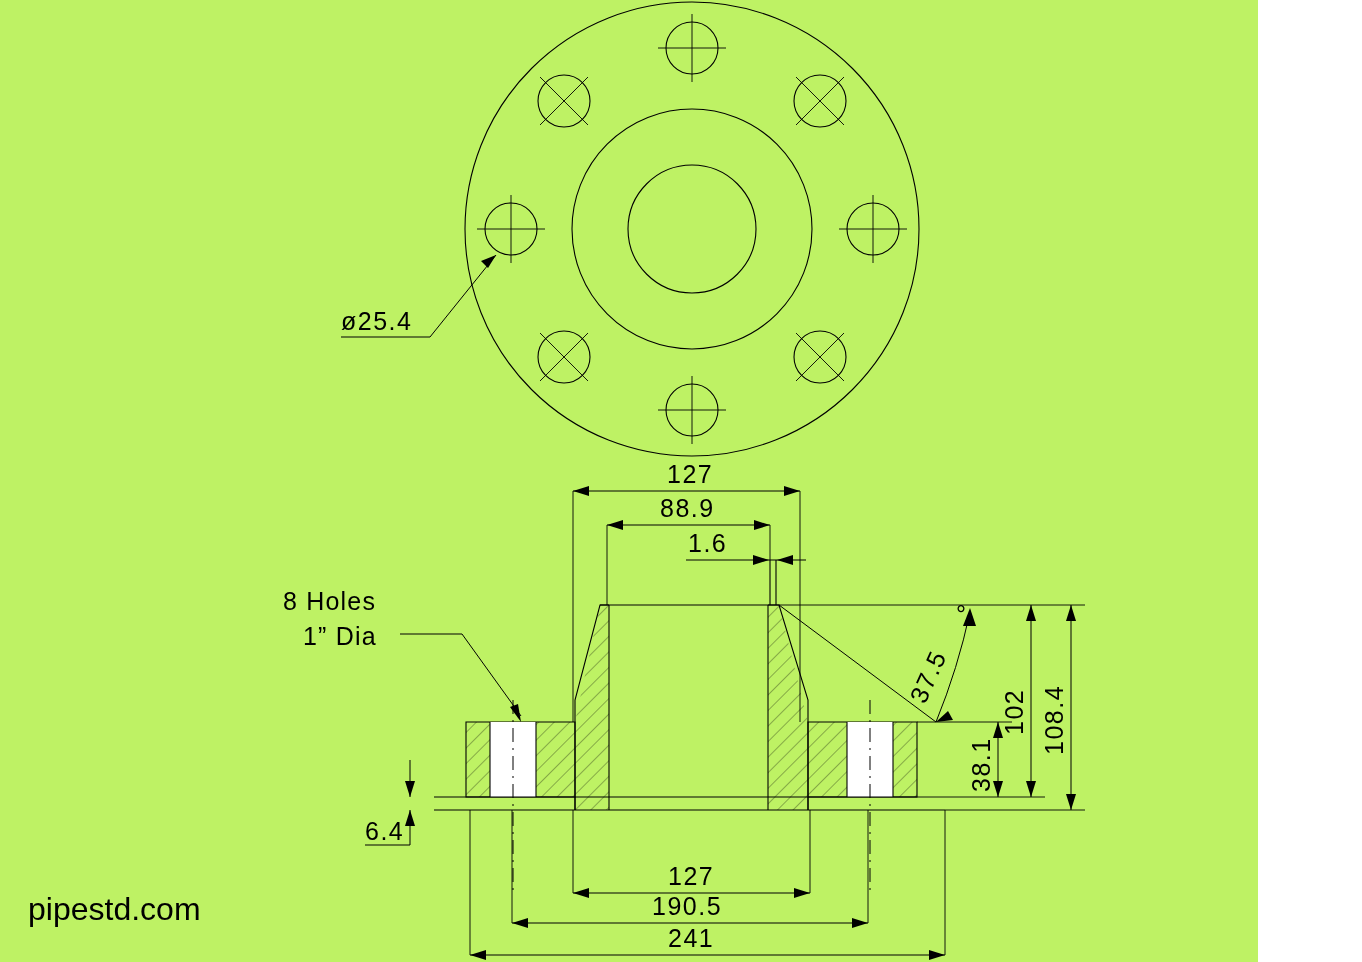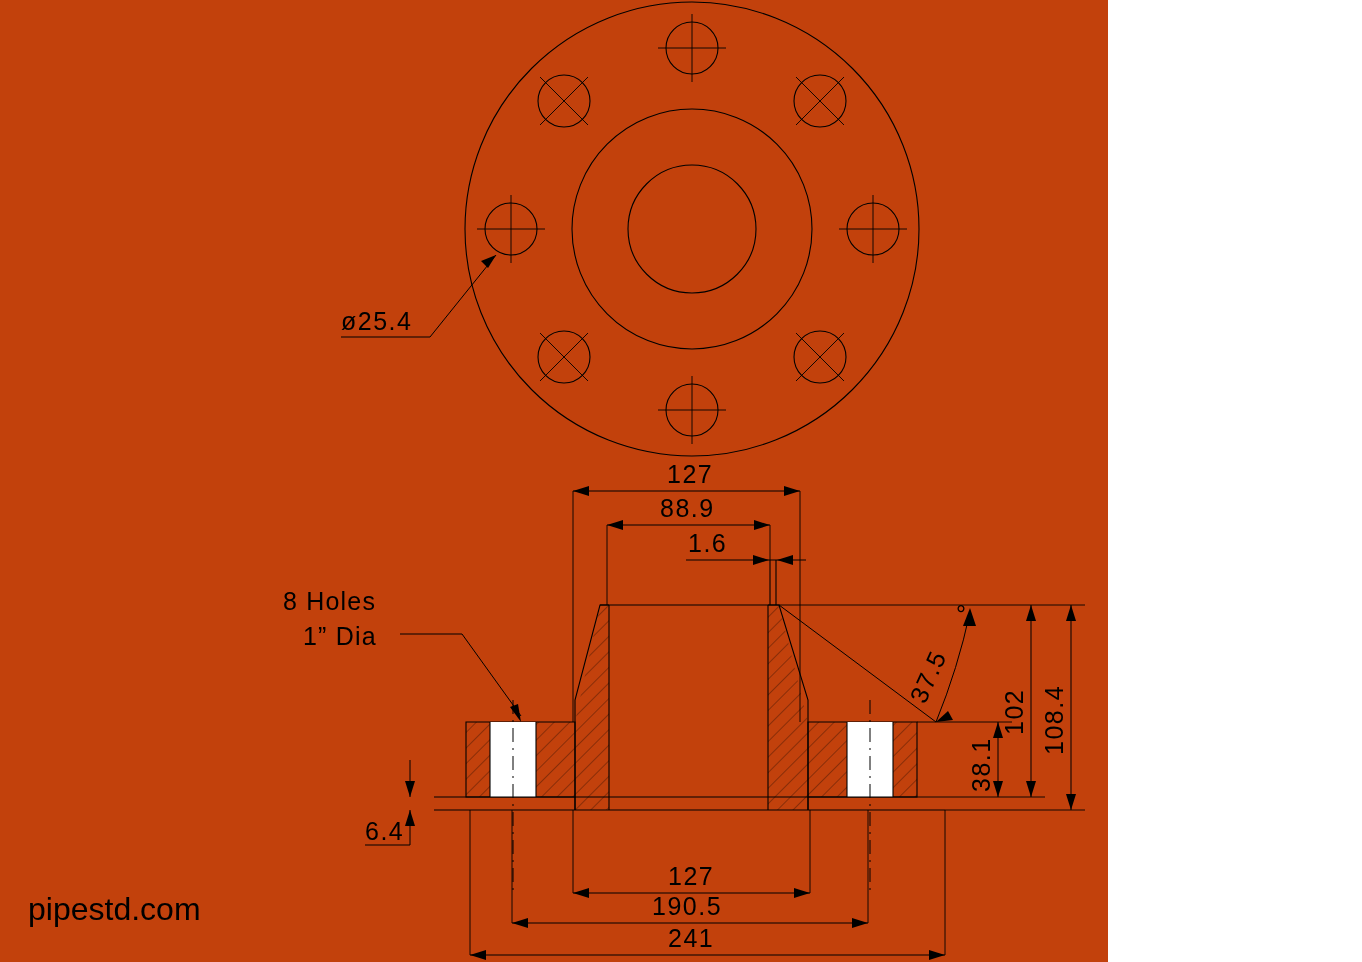--- a/index.html
+++ b/index.html
@@ -8,23 +8,23 @@
     background: #ffffff;
   }
   body {
     width: 1362px;
     height: 962px;
     font-family: "Liberation Sans", sans-serif;
     overflow: hidden;
   }
   #drawing-root {
     position: relative;
-    width: 1108px;
+    width: 1258px;
     height: 962px;
-    background: #c2410c;
+    background: #bef264;
   }
   svg.cad {
     display: block;
     width: 1362px;
     height: 962px;
   }
   .ln {
     stroke: #000000;
     stroke-width: 1.1;
     fill: none;

